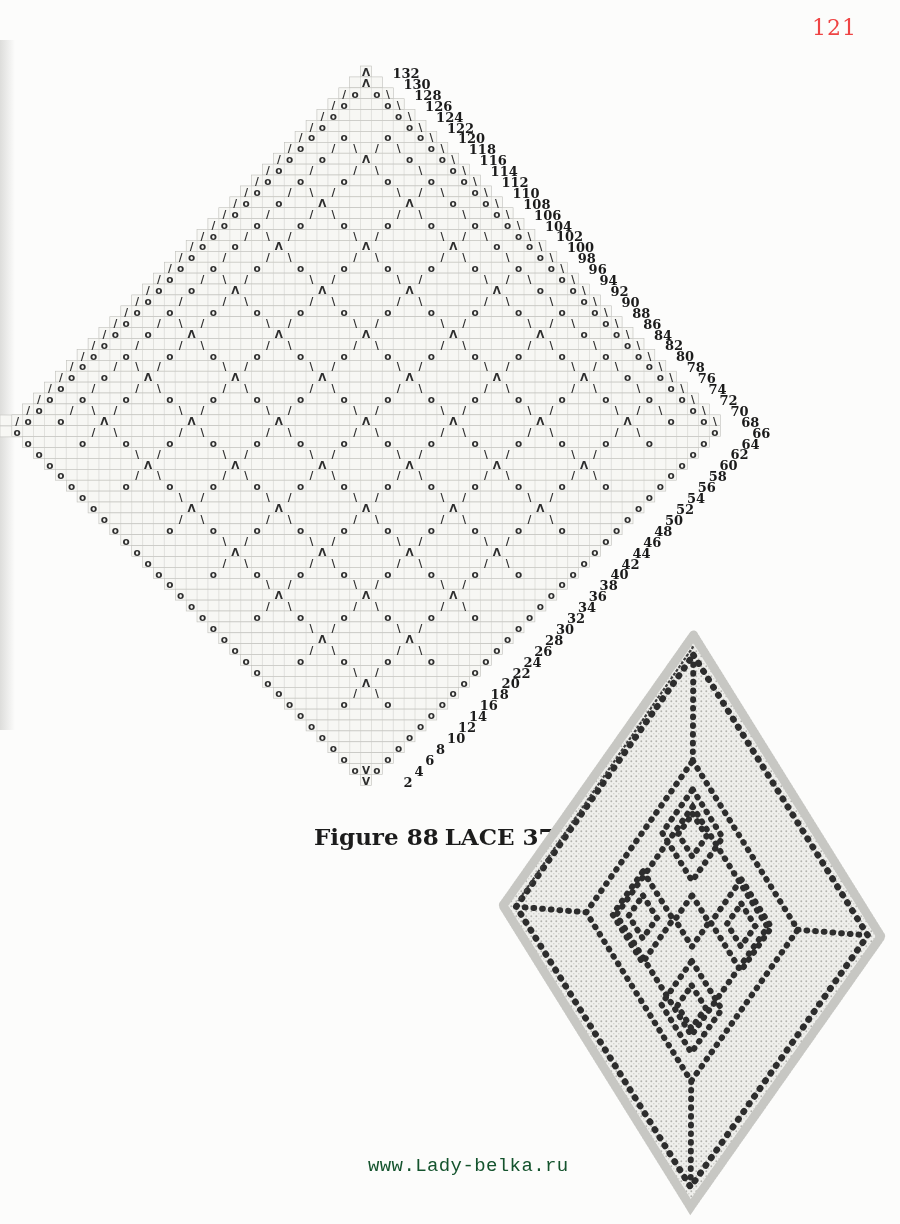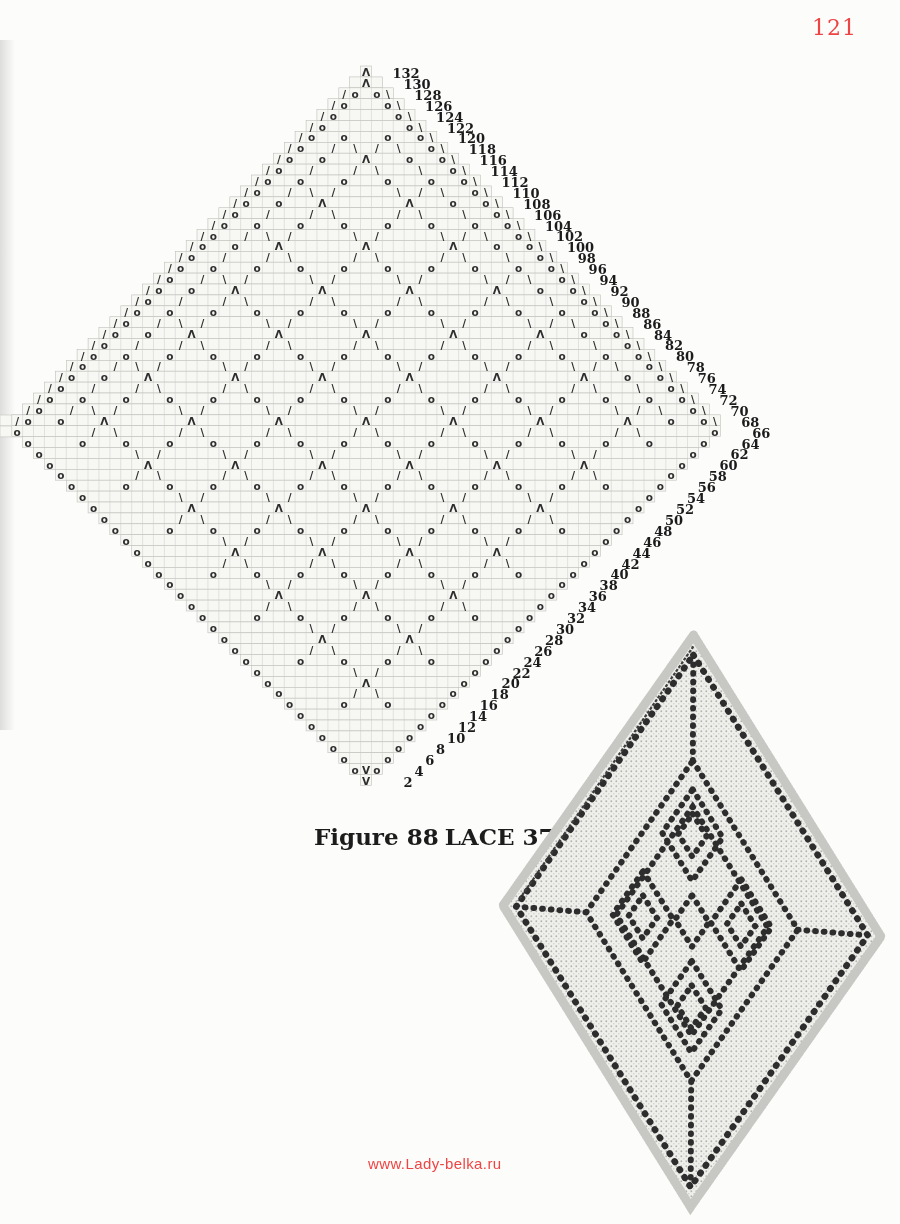--- a/index.html
+++ b/index.html
@@ -14,22 +14,22 @@
   .page-number{
     position:absolute;left:812px;top:15px;
     font-size:22px;color:#ef4444;letter-spacing:1px;
   }
   .figure-caption{
     position:absolute;left:314px;top:823px;display:flex;gap:6px;
     font-size:23px;font-weight:bold;color:#1c1c1c;white-space:nowrap;
   }
   .watermark{
     position:absolute;left:368px;top:1155px;
-    font-family:Liberation Sans, sans-serif;font-size:15px;
-    color:#ef4444;letter-spacing:.4px;
+    font-family:Liberation Mono, monospace;font-size:19px;
+    color:#14532d;letter-spacing:.4px;
   }
   #chart-svg{position:absolute;left:0;top:0;}
   #photo-svg{position:absolute;left:450px;top:625px;}
 </style>
 </head>
 <body>
 
 <div class="scan-shade"></div>
 
 <div class="page-number">121</div>

